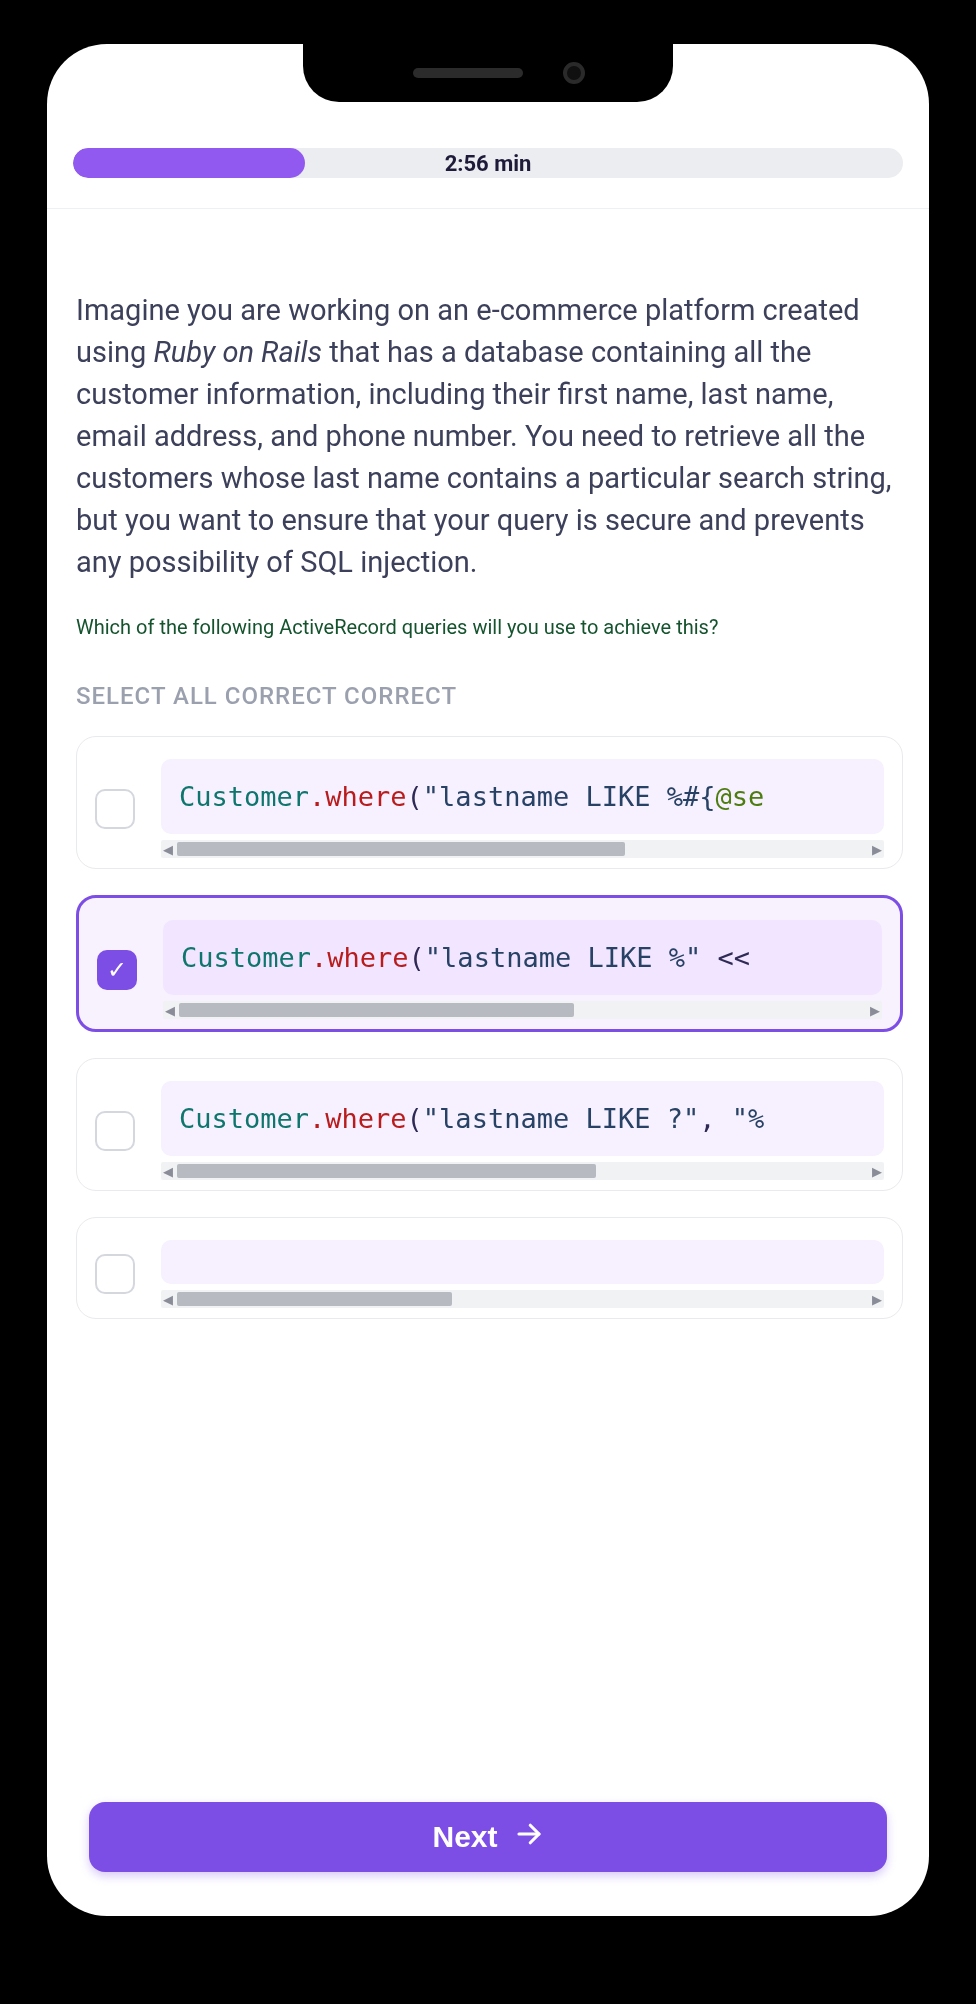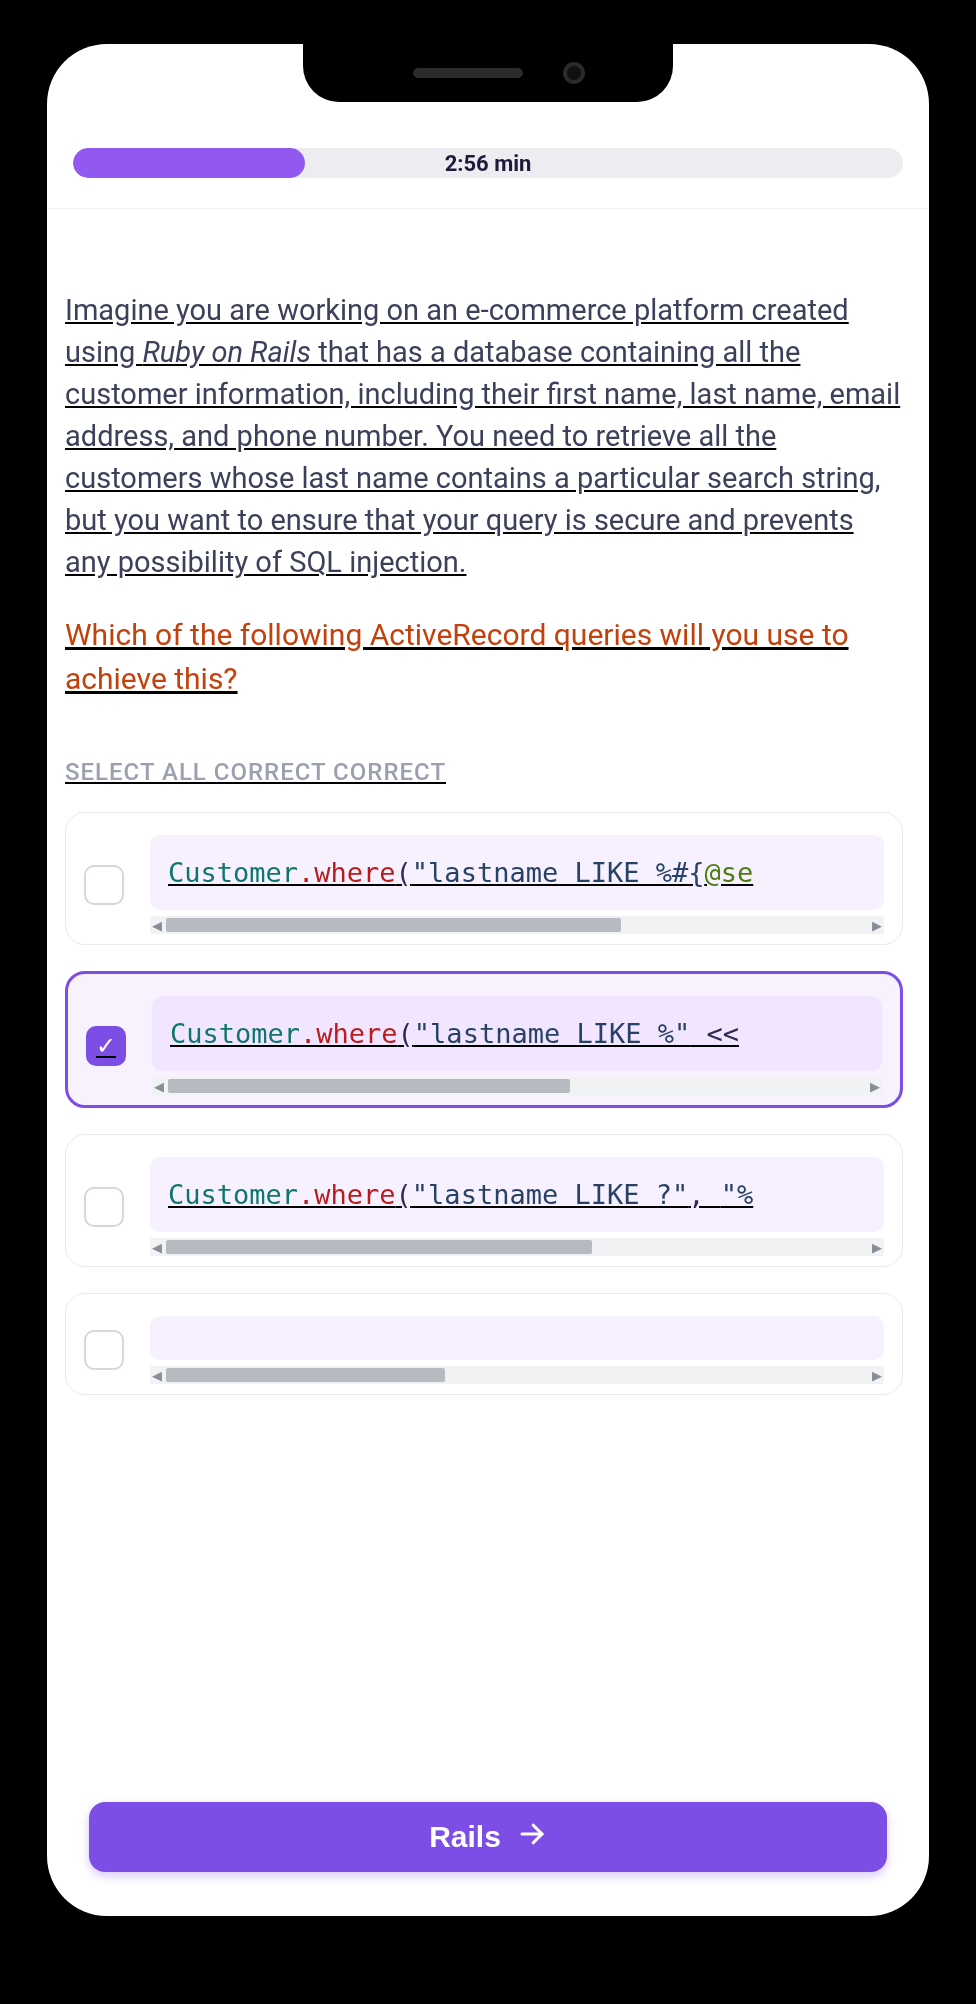--- a/index.html
+++ b/index.html
@@ -70,21 +70,20 @@
   height: 22px;
   background: #101010;
   border-radius: 50%;
   border: 4px solid #2a2a2a;
 }
 
 .content {
   position: absolute;
   inset: 0;
   padding-top: 94px;
-  text-decoration: underline;
 }
 
 .timer-row {
   padding: 10px 26px 30px 26px;
   border-bottom: 1px solid #eef0f3;
 }
 .progress-track {
   position: relative;
   width: 100%;
   height: 30px;
@@ -102,36 +101,36 @@
   position: absolute;
   left: 50%;
   top: 50%;
   transform: translate(-50%, -50%);
   font-weight: 700;
   font-size: 22px;
   color: #1e1b3a;
 }
 
 .quiz-body {
-  padding: 80px 26px 0 18px;
+  padding: 80px 26px 0 29px;
 }
 
 .question-text {
   font-size: 29px;
   line-height: 1.45;
   color: #3c405a;
   margin-bottom: 30px;
 }
 .question-text em { font-style: italic; }
 
 .followup-text {
-  font-size: 30px;
+  font-size: 20px;
   line-height: 1.45;
-  color: #c2410c;
-  margin-bottom: 58px;
+  color: #14532d;
+  margin-bottom: 40px;
 }
 
 .instruction {
   font-size: 24px;
   letter-spacing: 1px;
   color: #9aa0ae;
   font-weight: 500;
   margin-bottom: 26px;
 }
 
@@ -311,21 +310,21 @@
                 <div class="hscroll">
                   <div class="hscroll-thumb" style="width: 38%;"></div>
                 </div>
               </div>
             </div>
           </div>
 
       </div>
 
       <button class="next-btn">
-        <span>Rails</span>
+        <span>Next</span>
         <span class="arrow-icon">
           <svg viewBox="0 0 24 24" fill="none" stroke="#fff" stroke-width="2.5" stroke-linecap="round" stroke-linejoin="round">
               <line x1="4" y1="12" x2="20" y2="12"></line>
               <polyline points="13 5 20 12 13 19"></polyline>
             </svg>
         </span>
       </button>
 
     </div>
   </div>

